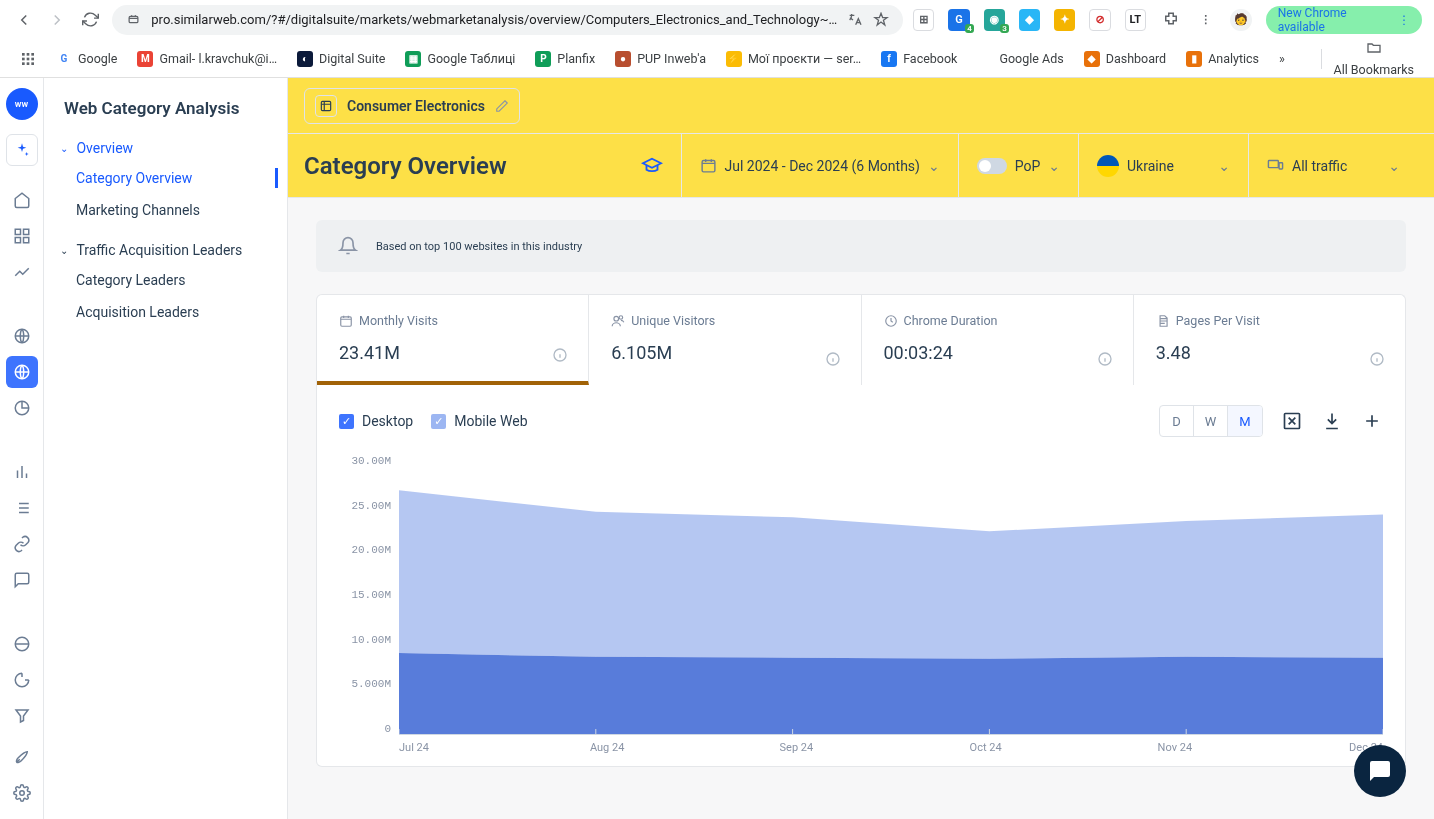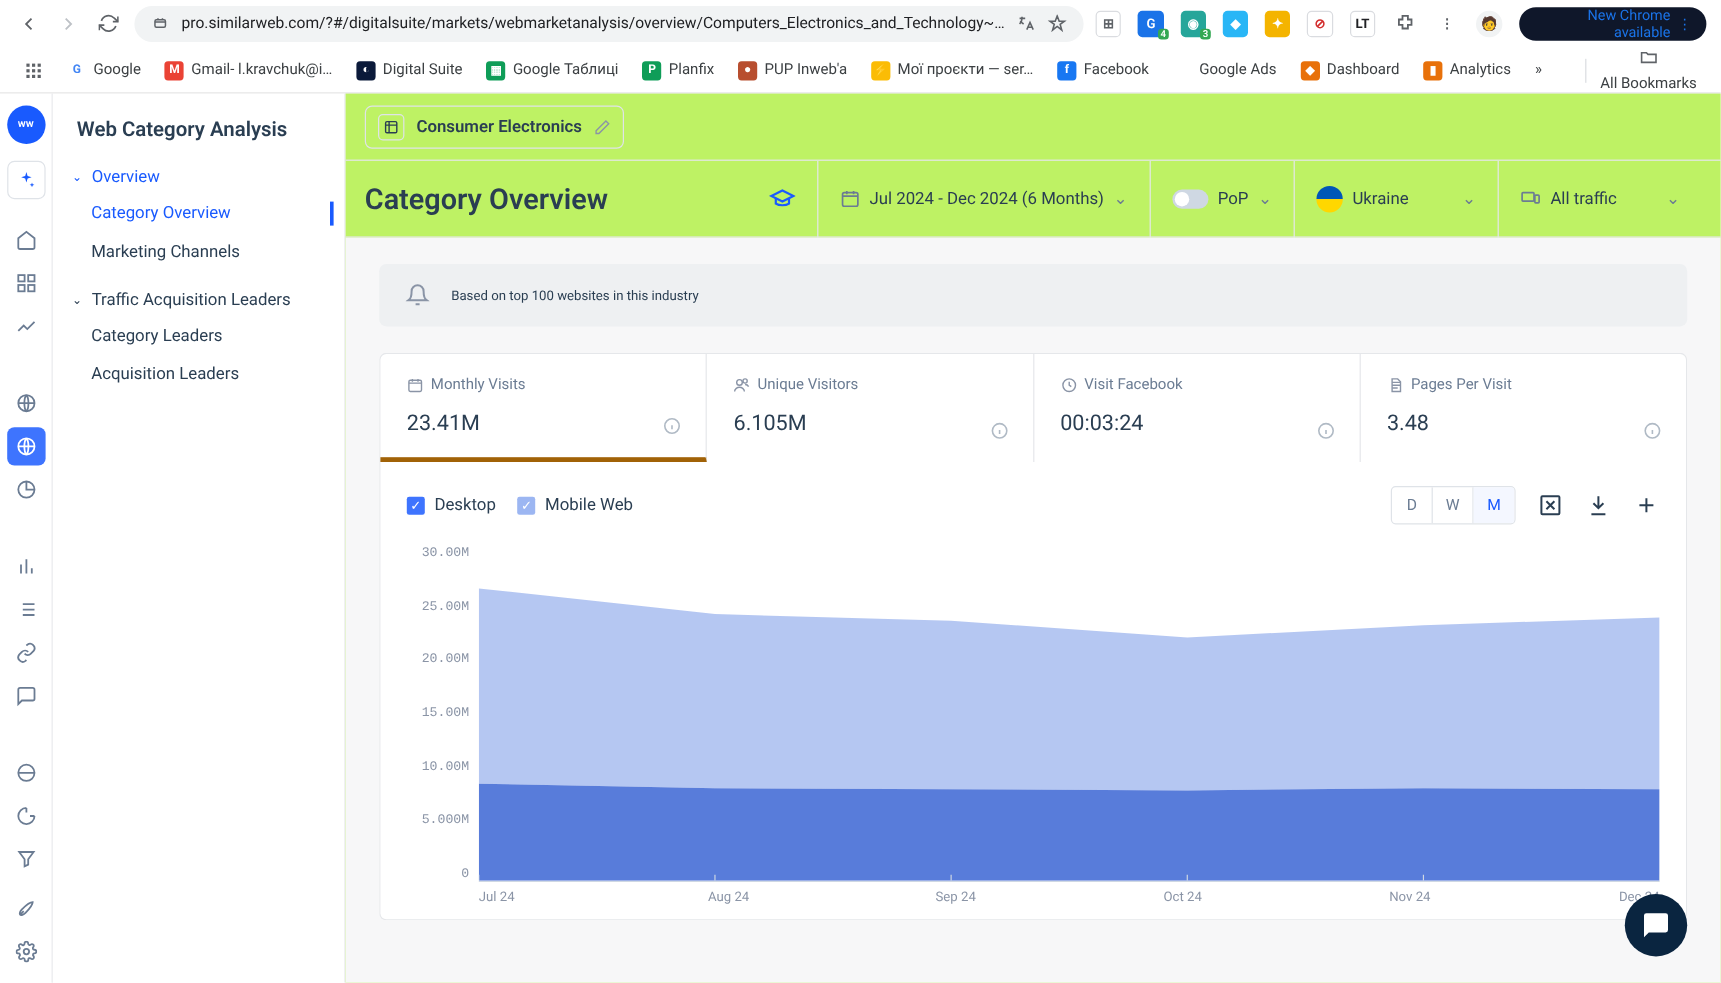--- a/index.html
+++ b/index.html
@@ -6,21 +6,21 @@
 body { font-family: -apple-system, BlinkMacSystemFont, "Segoe UI", Roboto, Arial, sans-serif; background: #fff; color: #2a3e52; width: 1434px; height: 819px; overflow: hidden; }
 
 
 .browser-top { height: 40px; display: flex; align-items: center; padding: 0 12px; gap: 10px; border-bottom: 1px solid transparent; }
 .nav-btn { width: 24px; height: 24px; display: flex; align-items: center; justify-content: center; color: #5f6368; border-radius: 50%; }
 .url-bar { flex: 0 0 740px; height: 30px; background: #f1f3f4; border-radius: 15px; display: flex; align-items: center; padding: 0 14px; color: #202124; font-size: 13px; gap: 10px; }
 .url-text { white-space: nowrap; overflow: hidden; text-overflow: ellipsis; flex: 1; }
 .toolbar-icons { display: flex; align-items: center; gap: 14px; margin-left: auto; }
 .ext-icon { width: 22px; height: 22px; border-radius: 4px; display: flex; align-items: center; justify-content: center; font-size: 11px; color: #fff; font-weight: 600; position: relative; }
 .ext-badge { position: absolute; bottom: -2px; right: -4px; background: #34a853; color: #fff; font-size: 8px; padding: 0 2px; border-radius: 3px; }
-.new-chrome { background: #0f172a; color: #1a73e8; font-size: 12px; padding: 0 12px; border-radius: 14px; display: flex; align-items: center; gap: 6px; text-align: right; }
+.new-chrome { background: #86efac; color: #1a73e8; font-size: 12px; padding: 0 12px; border-radius: 14px; display: flex; align-items: center; gap: 6px; }
 
 .bookmarks-bar { height: 38px; display: flex; align-items: center; padding: 0 12px; gap: 4px; border-bottom: 1px solid #e0e0e0; font-size: 12.5px; color: #3c4043; }
 .bm-item { display: flex; align-items: center; gap: 6px; padding: 4px 8px; border-radius: 4px; white-space: nowrap; }
 .bm-ico { width: 16px; height: 16px; border-radius: 3px; display: inline-flex; align-items: center; justify-content: center; font-size: 10px; color: #fff; font-weight: bold; }
 .bm-sep { margin-left: auto; }
 .all-bm { display: flex; align-items: center; gap: 6px; padding: 4px 8px; flex-direction: column; }
 
 
 .app { display: flex; height: calc(819px - 78px); }
 .rail { width: 44px; background: #fff; border-right: 1px solid #e5e7ea; display: flex; flex-direction: column; align-items: center; padding: 10px 0; gap: 4px; }
@@ -32,21 +32,21 @@
 .sidebar { width: 244px; background: #fff; border-right: 1px solid #e5e7ea; padding: 20px 0; }
 .sidebar h1 { font-size: 17px; font-weight: 600; padding: 0 20px 16px; color: #2a3e52; }
 .side-group { }
 .side-group-h { display: flex; align-items: center; gap: 8px; padding: 6px 16px; color: #195afe; font-size: 14px; }
 .side-group-h.dark { color: #2a3e52; }
 .chev { font-size: 10px; }
 .side-link { padding: 8px 20px 8px 32px; font-size: 14px; color: #2a3e52; position: relative; max-width: 234px; }
 .side-link.active { color: #195afe; }
 .side-link.active::after { content: ""; position: absolute; right: 0; top: 6px; bottom: 6px; width: 3px; background: #195afe; }
 
-.main { flex: 1; display: flex; flex-direction: column; background: #bef264; min-width: 0; }
+.main { flex: 1; display: flex; flex-direction: column; background: #fde047; min-width: 0; }
 .context-bar { height: 56px; display: flex; align-items: center; padding: 0 16px; border-bottom: 1px solid #e5e7ea; gap: 10px; }
 .context-chip { display: inline-flex; align-items: center; gap: 10px; border: 1px solid #dfe3e8; border-radius: 6px; padding: 6px 10px; font-size: 14px; font-weight: 600; color: #2a3e52; }
 .context-chip .iconbox { width: 22px; height: 22px; border: 1px solid #dfe3e8; border-radius: 4px; display: flex; align-items: center; justify-content: center; }
 
 .filters-bar { height: 64px; display: flex; align-items: center; padding: 0 16px; border-bottom: 1px solid #e5e7ea; }
 .page-title { font-size: 24px; font-weight: 600; color: #2a3e52; flex: 1; }
 .fb-item { display: flex; align-items: center; gap: 8px; padding: 0 18px; height: 64px; border-left: 1px solid #e5e7ea; font-size: 14px; color: #2a3e52; }
 .fb-item.first { border-left: none; padding-left: 0; margin-left: 10px; }
 .toggle { width: 30px; height: 16px; background: #cfd8e3; border-radius: 8px; position: relative; }
 .toggle::after { content: ""; position: absolute; left: 2px; top: 2px; width: 12px; height: 12px; background: #fff; border-radius: 50%; }
@@ -419,21 +419,21 @@
                 <path d="M12 8h.01M11 12h1v4"></path>
               </svg>
             </span>
           </div>
           <div class="metric">
     <div class="metric-h">
       <svg width="14" height="14" viewBox="0 0 24 24" fill="none" stroke="#8a94a6" stroke-width="2">
                 <circle cx="12" cy="12" r="9"></circle>
                 <path d="M12 7v5l3 2"></path>
               </svg>
-      <span>Visit Facebook</span>
+      <span>Chrome Duration</span>
     </div>
     <div class="metric-v">00:03:24</div>
     <span class="info">
               <svg width="16" height="16" viewBox="0 0 24 24" fill="none" stroke="currentColor" stroke-width="2">
                 <circle cx="12" cy="12" r="9"></circle>
                 <path d="M12 8h.01M11 12h1v4"></path>
               </svg>
             </span>
           </div>
           <div class="metric">

